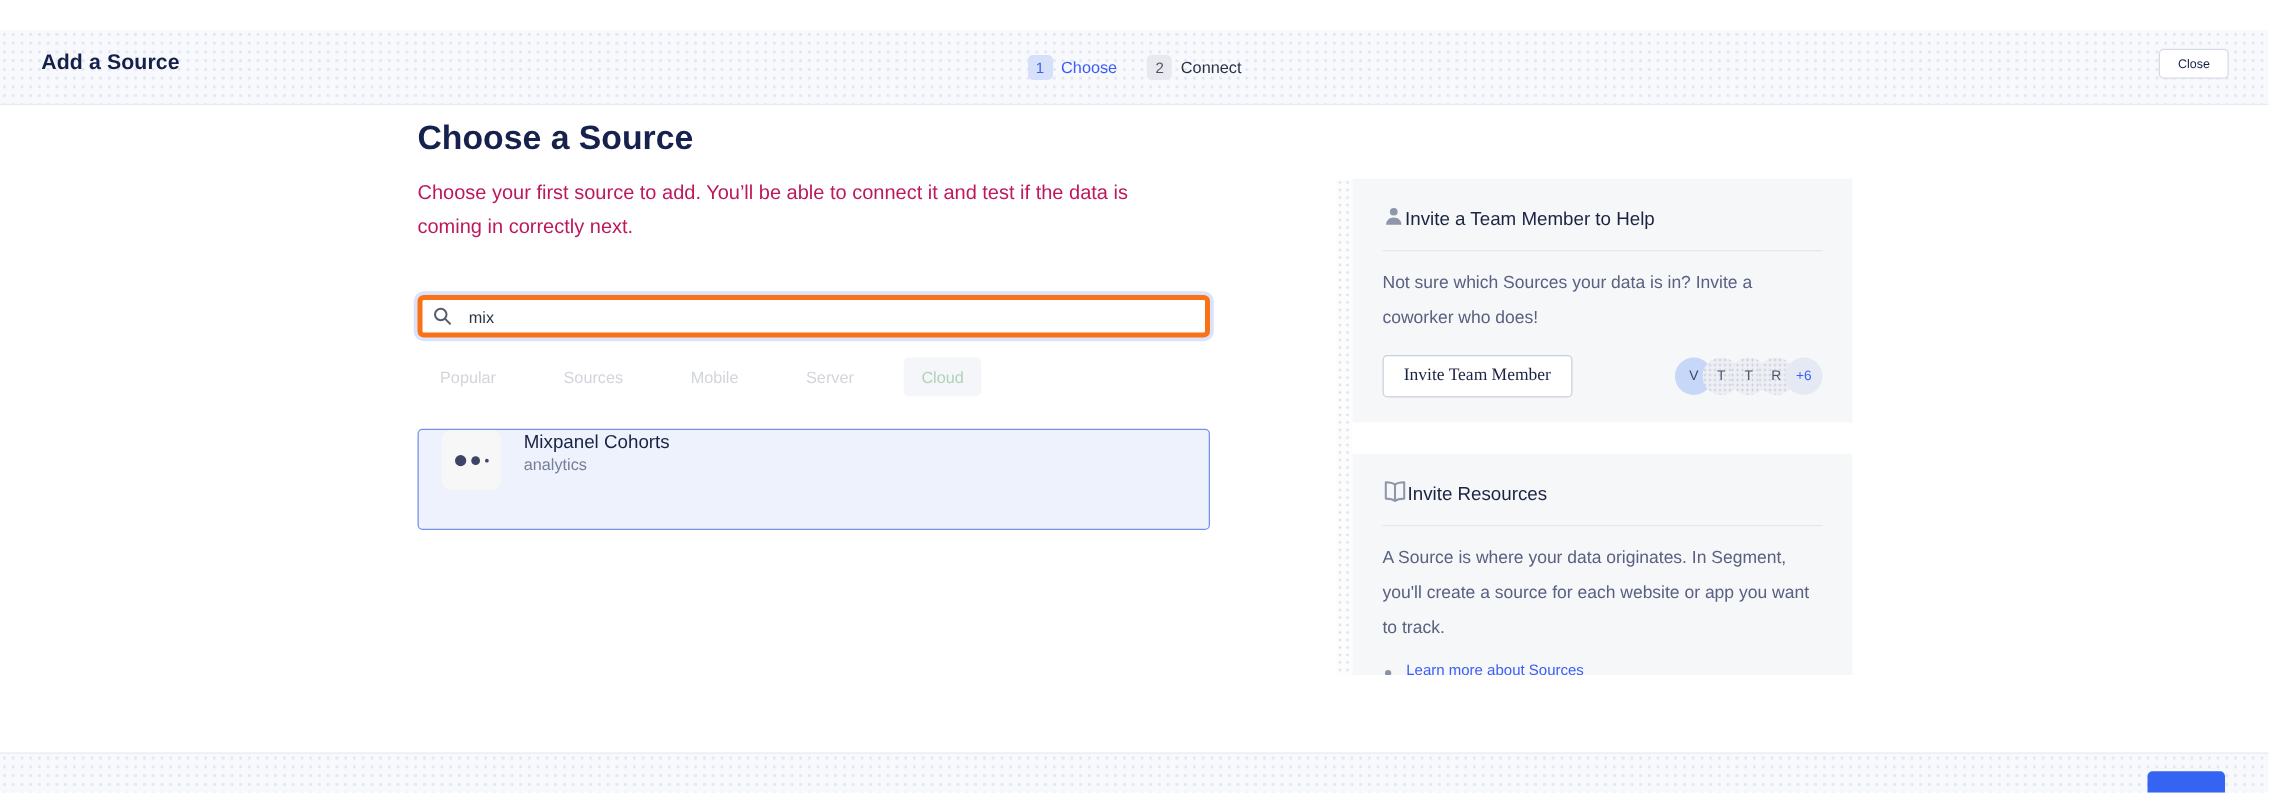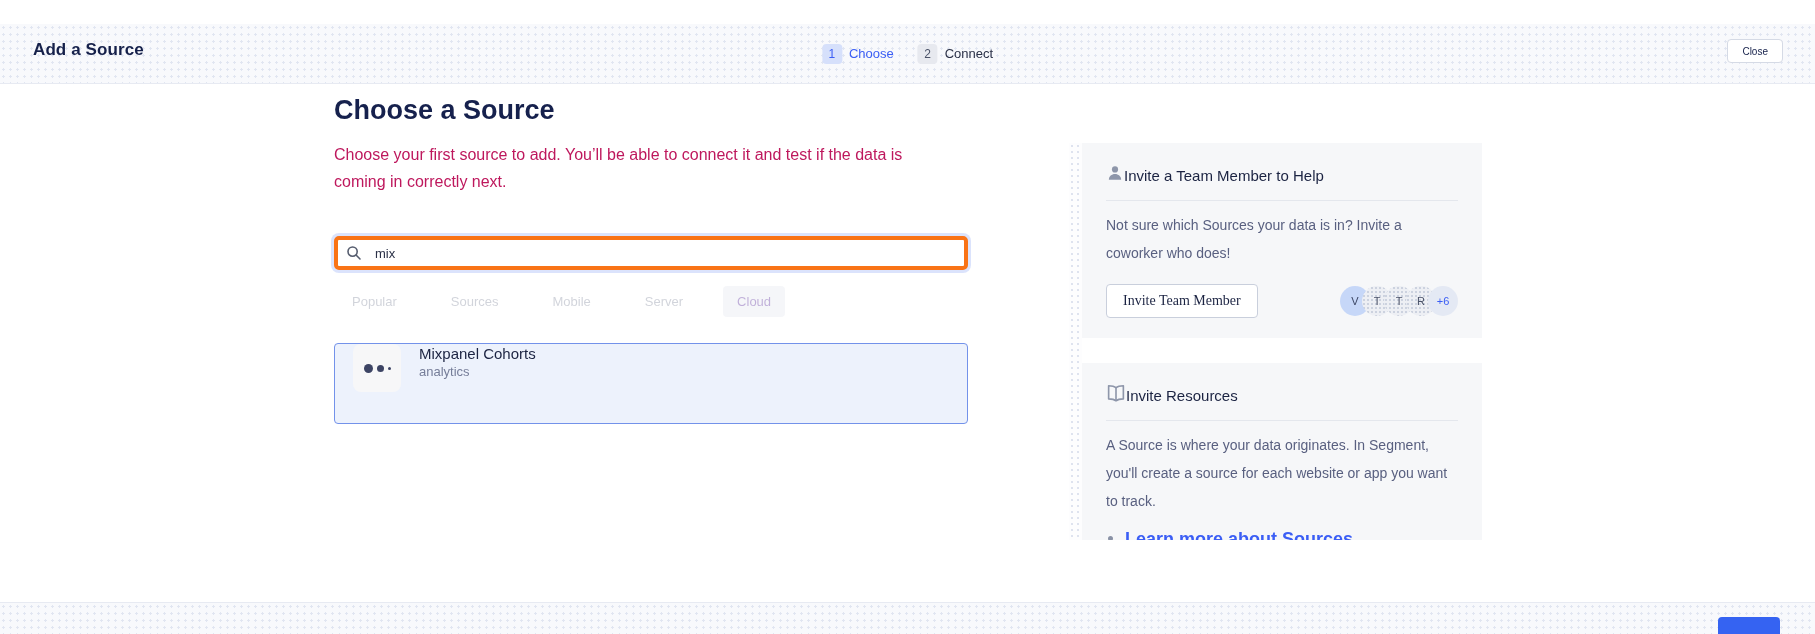--- a/index.html
+++ b/index.html
@@ -67,21 +67,21 @@
   }
   .search-icon{position:absolute;left:12px;top:9px;width:16px;height:16px;}
 
   .tabs{
     position:absolute;left:338px;top:286px;display:flex;gap:26px;
     opacity:0.35;
   }
   .tab{
     padding:8px 14px;font-size:13px;color:#7e8599;border-radius:4px;cursor:pointer;
   }
-  .tab.selected{background:#e4e7ee;color:#4c1d95;}
+  .tab.selected{background:#e4e7ee;color:#15803d;}
 
   .source-card{
     position:absolute;left:334px;top:343px;width:634px;height:81px;
     box-sizing:border-box;background:#edf2fc;border:1px solid #7392ea;
     border-radius:4px;display:flex;align-items:flex-start;cursor:pointer;
   }
   .source-logo{
     width:48px;height:48px;margin-left:18px;border-radius:8px;background:#f7f7f8;
     display:flex;align-items:center;justify-content:center;gap:4px;
   }
@@ -137,21 +137,21 @@
   .avatar.av-blue{background:#c6d7f8;}
   .avatar.av-dot{
     background-color:#edeff4;
     background-image:radial-gradient(#ccd2df 0.8px, transparent 1px);
     background-size:4px 4px;color:#4a5268;
   }
   .avatar.av-plus{background:#e4e9f4;color:#3b5ef5;}
 
   .resource-list{list-style:none;margin:14px 0 0 0;padding:0;}
   .resource-list li{
-    font-size:18px;color:#3b5ef5;padding-left:19px;position:relative;font-weight:bold;
+    font-size:12px;color:#3b5ef5;padding-left:19px;position:relative;
   }
   .resource-list li::before{
     content:"";position:absolute;left:2px;top:7px;width:5px;height:5px;
     border-radius:50%;background:#8a92a6;
   }
   .resource-link{color:#3b5ef5;text-decoration:none;cursor:pointer;}
 
   
   .footerbar{
     position:absolute;left:0;top:578px;width:1815px;height:56px;

